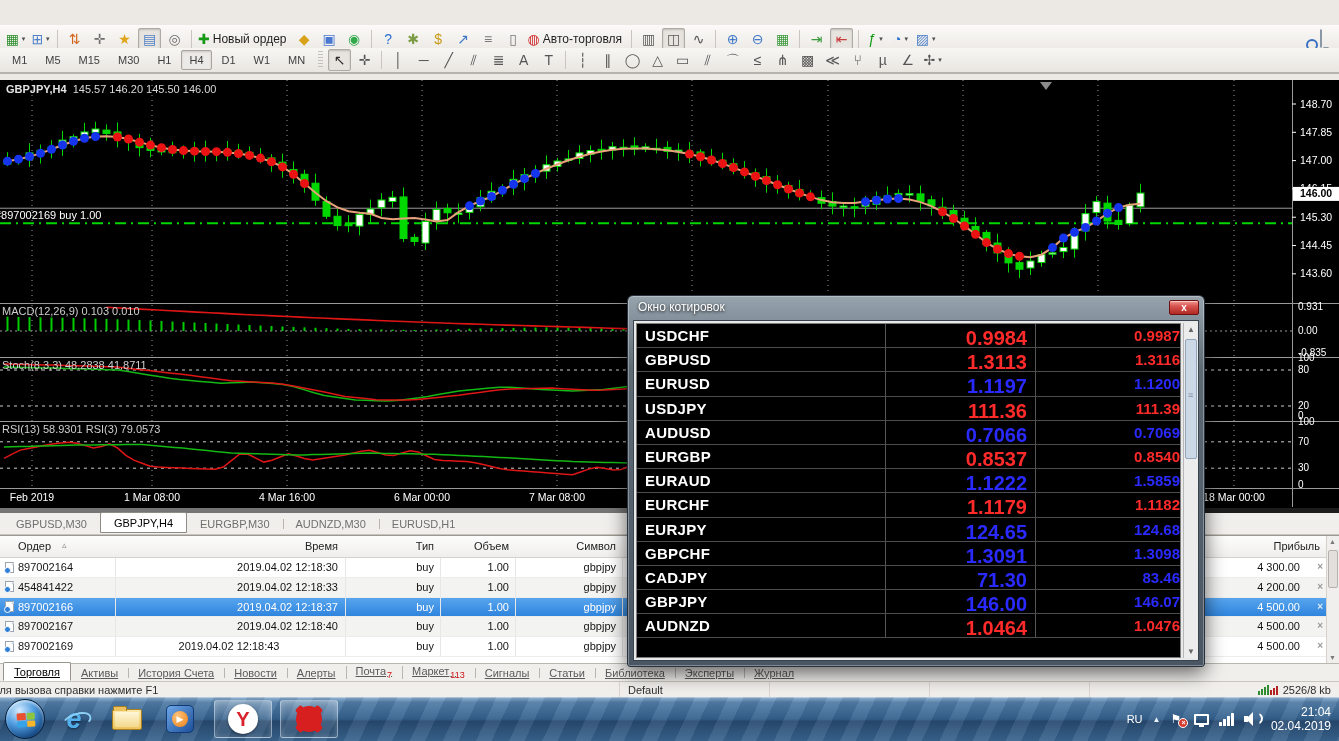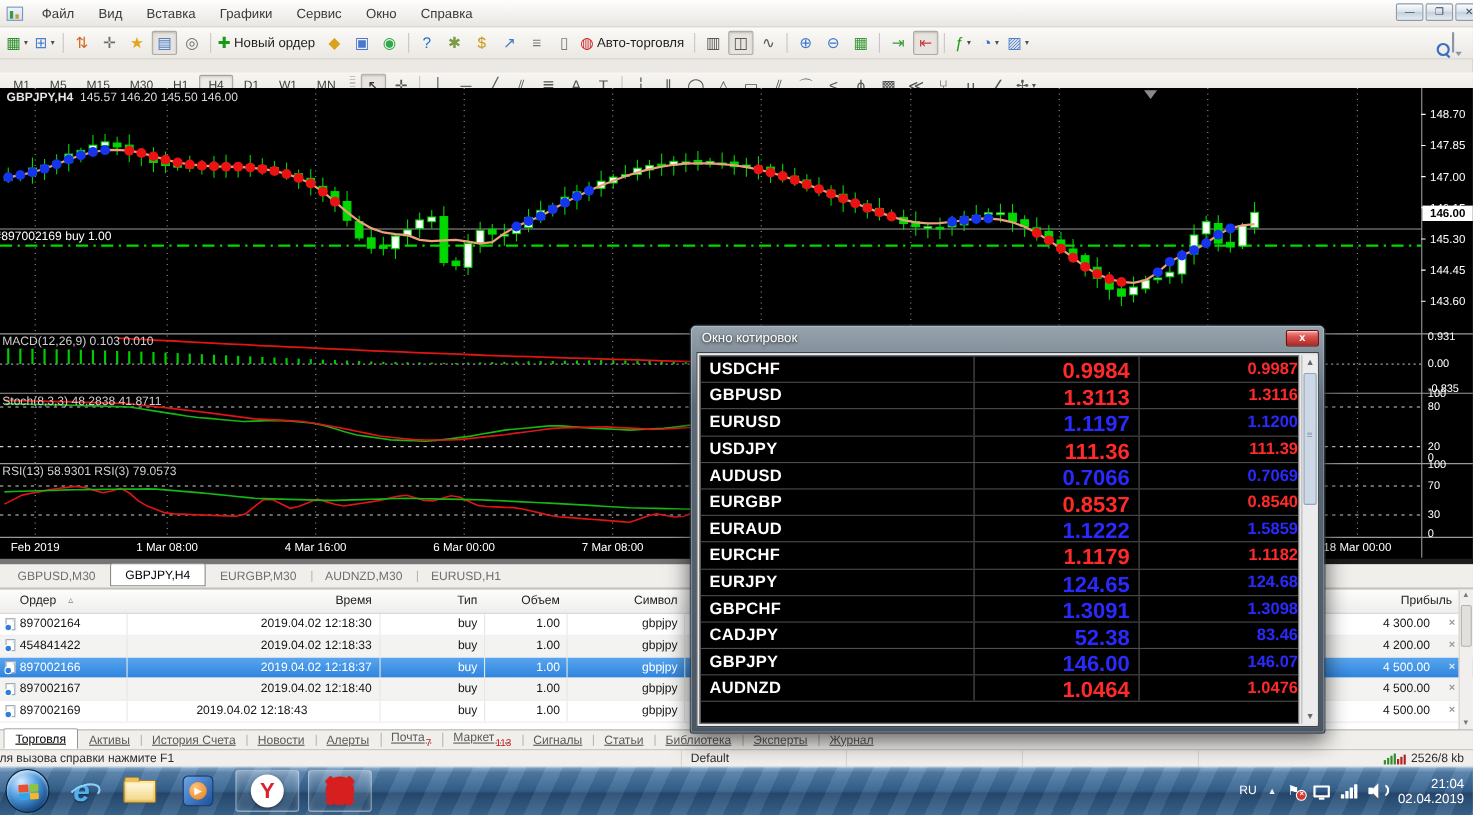--- a/index.html
+++ b/index.html
@@ -11,21 +11,21 @@
   .appicon{width:15px;height:13px;border:1px solid #7d96b5;background:linear-gradient(#eef4fb,#cfe0f2);margin:0 6px 0 2px;position:relative;}
   .appicon:before{content:"";position:absolute;left:2px;bottom:1px;width:3px;height:7px;background:#3d9b3d;}
   .appicon:after{content:"";position:absolute;left:7px;bottom:1px;width:3px;height:4px;background:#c99b2c;}
   .menu-item{padding:4px 11px;font-size:12px;color:#3a3a3a;}
   .winbtns{position:absolute;top:3px;right:-9px;display:flex;gap:2px;}
   .wbtn{width:25px;height:16px;border:1px solid #8e9bab;border-radius:2px;background:linear-gradient(#fcfdfe,#d7e0ea 50%,#c3cfdc 50%,#e6edf4);font-size:9px;color:#39465a;display:flex;align-items:center;justify-content:center;line-height:1;}
 
   
   .tb{position:absolute;left:0;width:100%;display:flex;align-items:center;background:linear-gradient(#fbfaf8,#ecc eae6);}
   .tb1{top:25px;height:29px;background:linear-gradient(#fbfaf8,#ebe8e3);border-bottom:1px solid #d7d4ce;padding:0 3px;}
-  .tb2{top:66px;height:26px;background:linear-gradient(#f7f6f3,#e9e6e1);border-bottom:2px solid #b6b3ad;padding:0 3px;}
+  .tb2{top:48px;height:26px;background:linear-gradient(#f7f6f3,#e9e6e1);border-bottom:2px solid #b6b3ad;padding:0 3px;}
   .tbtn{height:22px;min-width:23px;display:inline-flex;align-items:center;justify-content:center;margin:0 1px;border:1px solid transparent;border-radius:2px;cursor:default;}
   .tbtn.pressed{background:#e7e4df;border-color:#aeaba4;box-shadow:inset 0 1px 2px rgba(0,0,0,.18);}
   .tbtn .g{font-size:14px;line-height:1;}
   .tlabel{font-size:12px;color:#1f1f1f;margin:0 3px;white-space:nowrap;}
   .caret{font-size:7px;color:#4d4d4d;margin-left:3px;}
   .tsep{width:1px;height:18px;background:#c9c6c0;margin:0 4px;flex:none;}
   .tf{font-size:11px;color:#3f3f3f;padding:3px 7px;border:1px solid transparent;border-radius:2px;margin:0 1px;}
   .tf.pressed{background:#eceae6;border-color:#a8a59e;box-shadow:inset 0 1px 2px rgba(0,0,0,.15);}
   .grip{width:5px;height:18px;margin:0 4px;background:repeating-linear-gradient(180deg,#c4c1bb 0 1px,transparent 1px 3px);}
   .icon-mag{width:13px;height:13px;position:relative;}
@@ -129,37 +129,20 @@
   .spk:before{content:"";position:absolute;left:0;top:4px;width:4px;height:6px;background:#fff;}
   .spk:after{content:"";position:absolute;left:2px;top:0;border-top:7px solid transparent;border-bottom:7px solid transparent;border-right:7px solid #fff;}
   .spk i{position:absolute;left:8px;top:1px;width:11px;height:11px;border:2px solid #fff;border-radius:50%;clip-path:inset(0 0 0 68%);}
   .clock{text-align:right;font-size:12px;line-height:14px;}
 </style>
 </head>
 <body>
 
 <div class="win">
 
-  <div class="menubar">
-    <span class="appicon"></span>
-    <div id="menus" style="display:flex;">
-        <span class="menu-item">Файл</span>
-        <span class="menu-item">Вид</span>
-        <span class="menu-item">Вставка</span>
-        <span class="menu-item">Графики</span>
-        <span class="menu-item">Сервис</span>
-        <span class="menu-item">Окно</span>
-        <span class="menu-item">Справка</span>
-      </div>
-    <div class="winbtns">
-      <span class="wbtn">—</span>
-      <span class="wbtn">❐</span>
-      <span class="wbtn">✕</span>
-    </div>
-  </div>
 
   <div class="tb tb1" id="tb1">
       <span class="tbtn">
         <span class="g" style="color: rgb(47, 143, 47);">▦</span>
         <span class="caret">▾</span>
       </span>
       <span class="tbtn">
         <span class="g" style="color: rgb(79, 128, 200);">⊞</span>
         <span class="caret">▾</span>
       </span>
@@ -1013,21 +996,21 @@
           </div>
           <div class="q-row">
             <span class="q-sym">GBPCHF</span>
             <span class="q-bid up">1.3091</span>
             <span class="q-ask up">1.3098</span>
             <span class="sep1"></span>
             <span class="sep2"></span>
           </div>
           <div class="q-row">
             <span class="q-sym">CADJPY</span>
-            <span class="q-bid up">52.38</span>
+            <span class="q-bid up">71.30</span>
             <span class="q-ask up">83.46</span>
             <span class="sep1"></span>
             <span class="sep2"></span>
           </div>
           <div class="q-row">
             <span class="q-sym">GBPJPY</span>
             <span class="q-bid up">146.00</span>
             <span class="q-ask up">146.07</span>
             <span class="sep1"></span>
             <span class="sep2"></span>

